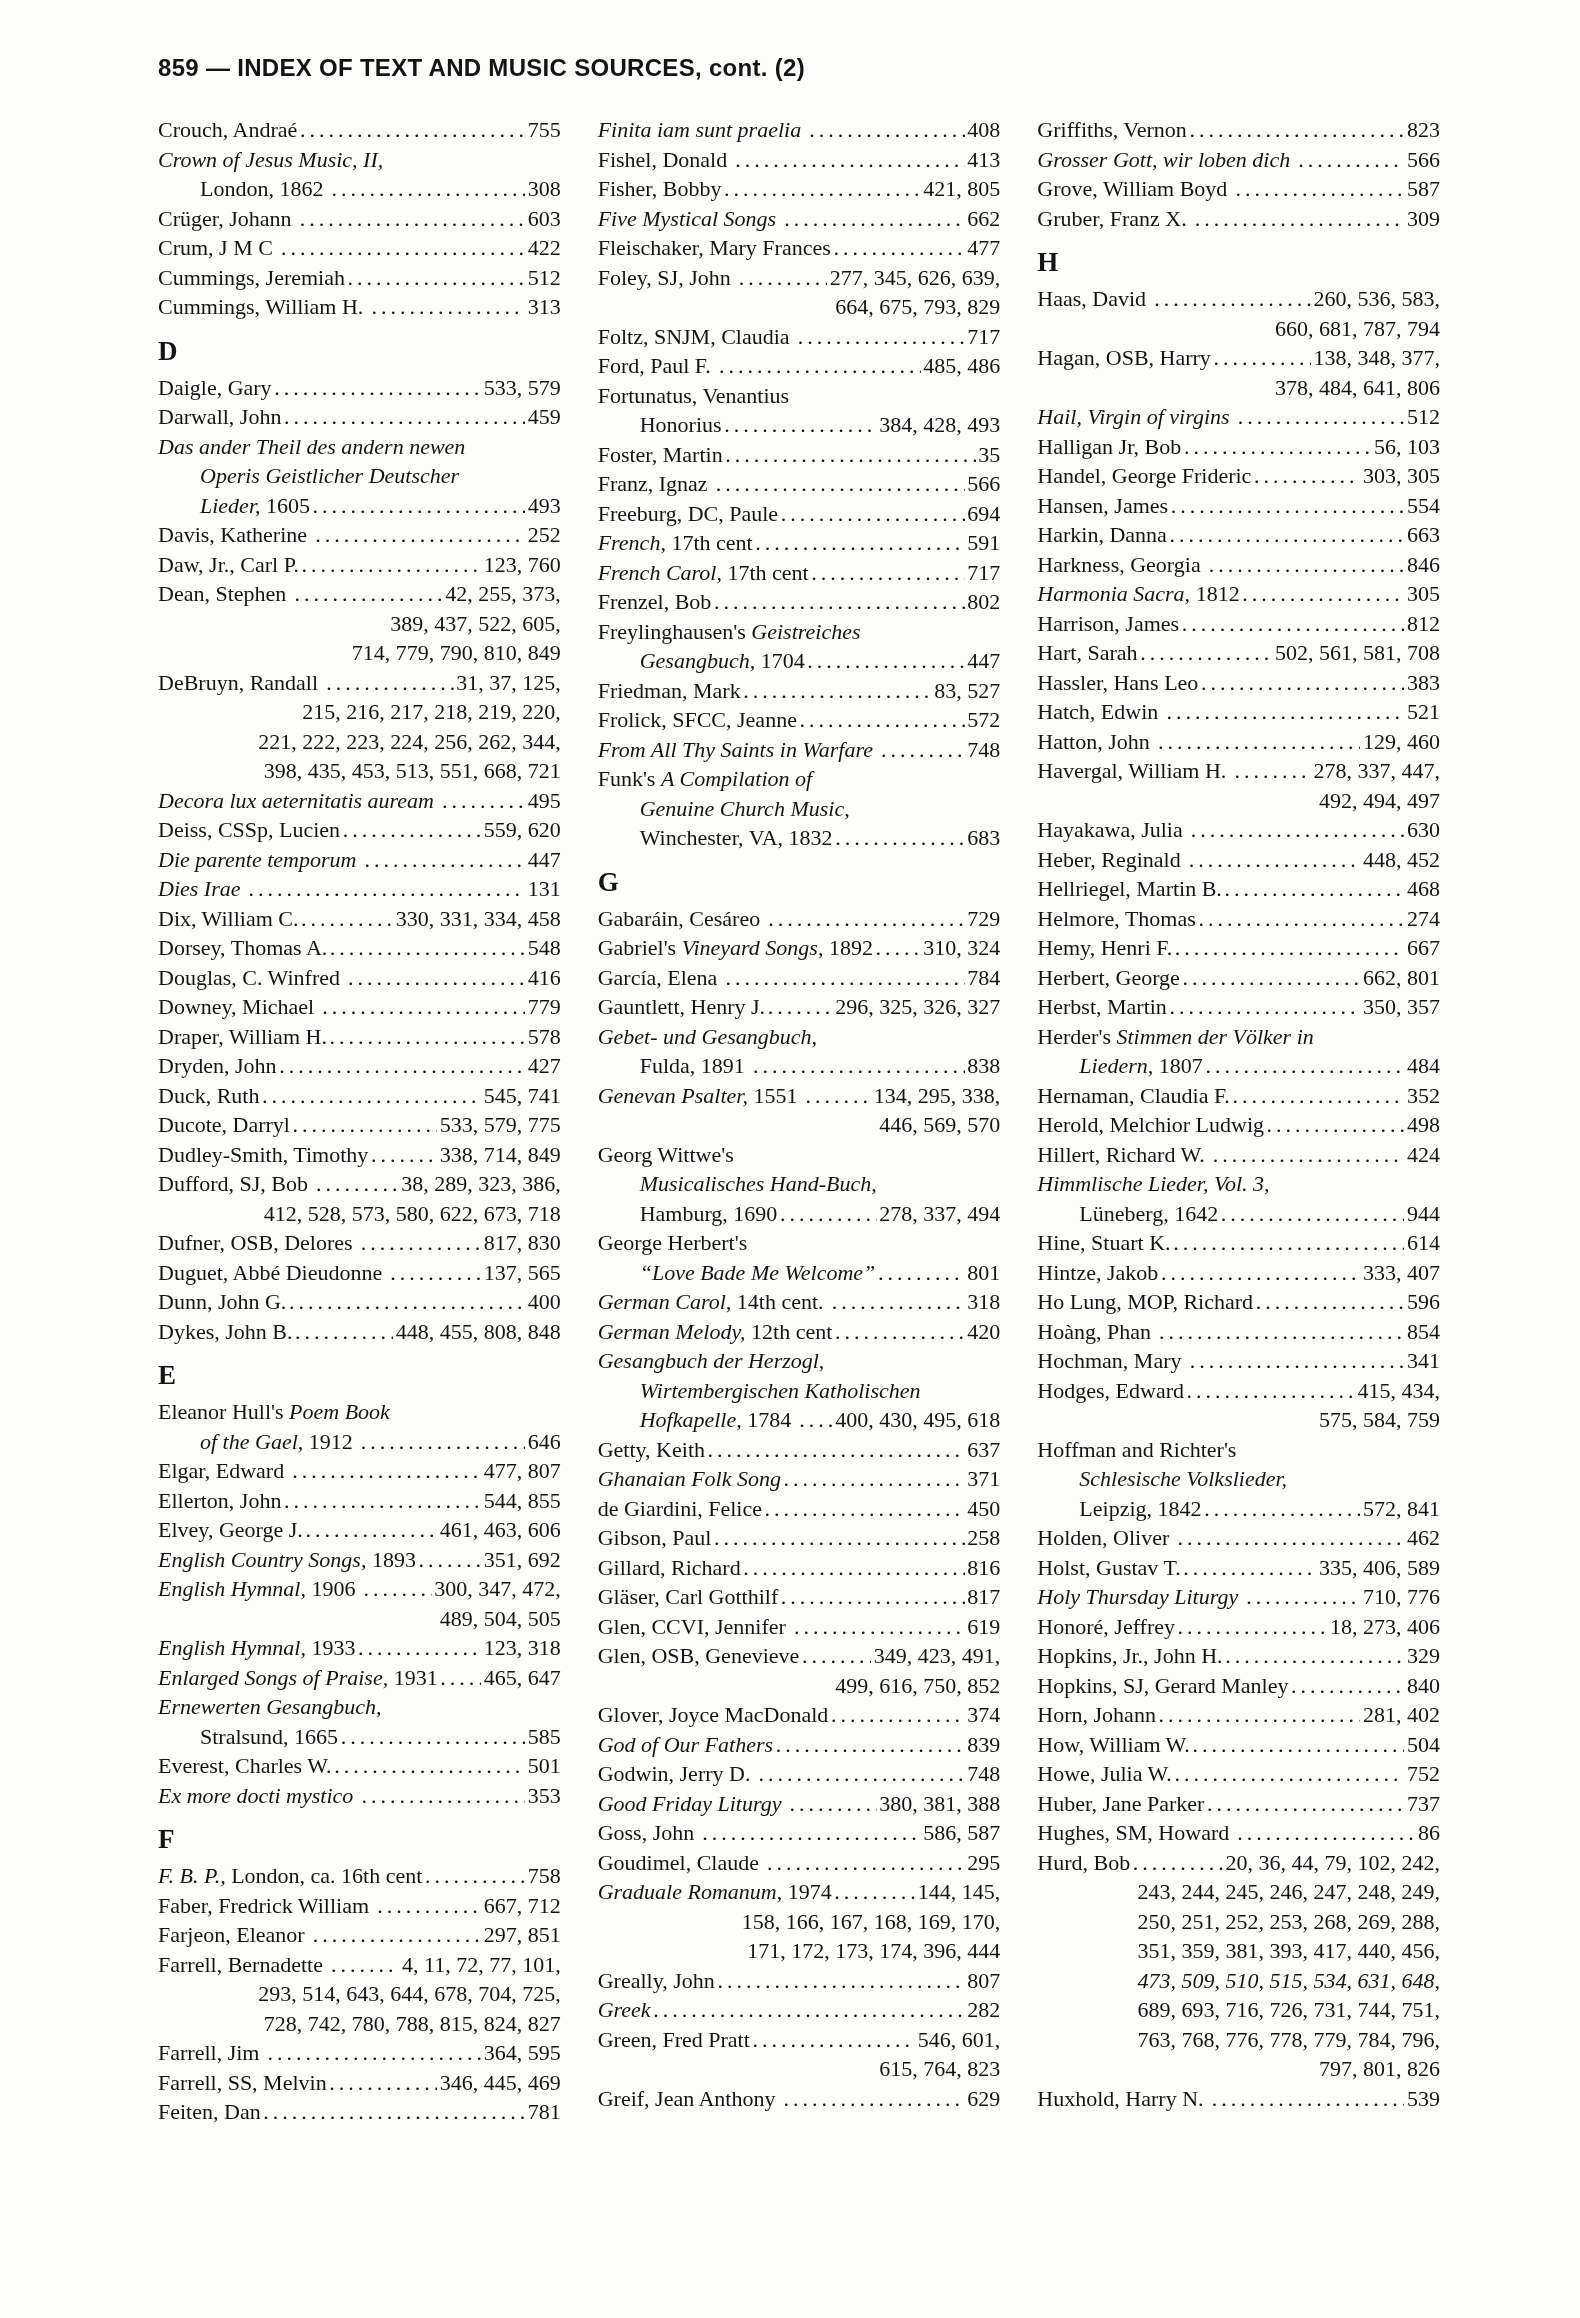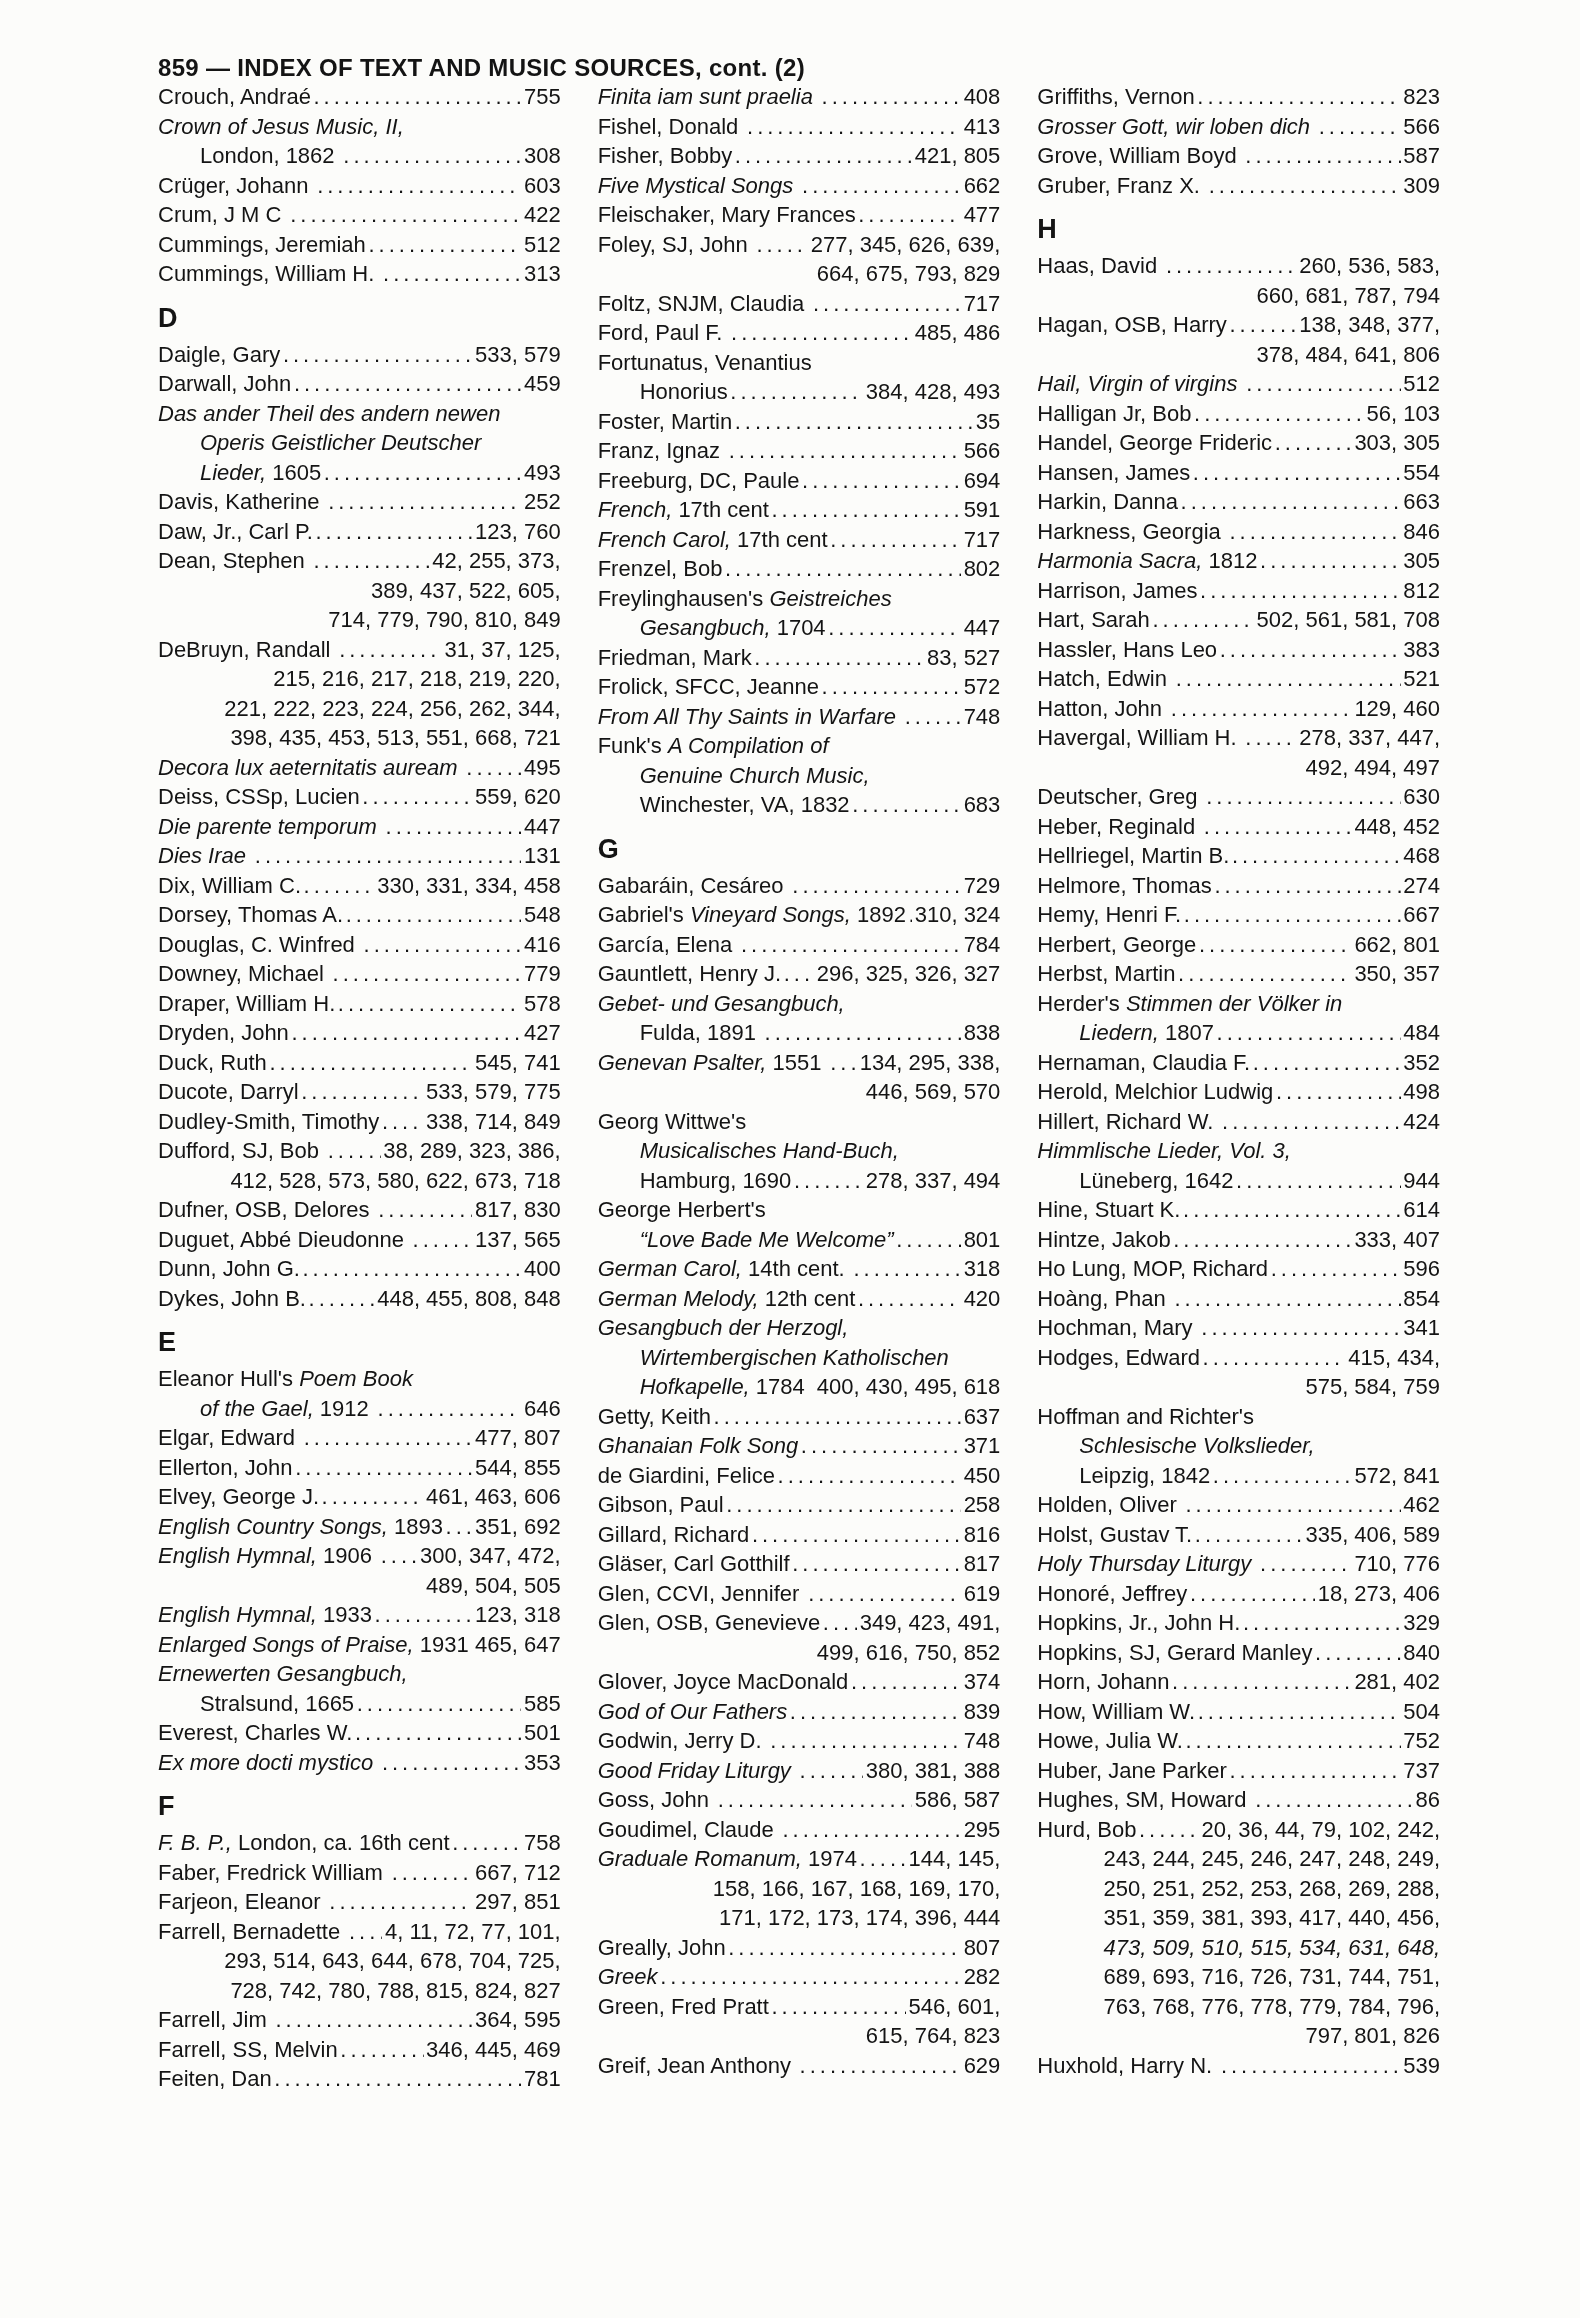--- a/index.html
+++ b/index.html
@@ -14,20 +14,22 @@
   }
   .page { padding: 54px 141px 35px 158px; }
   .header {
     font-size: 24px;
     font-weight: bold;
     letter-spacing: 0.3px;
   }
   .columns {
     display: flex;
     gap: 37px;
+    margin-top: 33px;
+    font-family: Liberation Serif, serif;
   }
   .col { flex: 1 1 0; min-width: 0; }
   .entry { margin: 0; }
   .line {
     display: flex;
     align-items: baseline;
     font-size: 22px;
     line-height: 29.5px;
   }
   .txt { white-space: pre; flex: 0 0 auto; max-width: 100%; }
@@ -989,21 +991,21 @@
             <span class="txt"><span>Havergal, William H. </span></span>
             <span class="dots"></span>
             <span class="pg">278, 337, 447,</span>
           </div>
           <div class="line pageonly">
             <span class="pg">492, 494, 497</span>
           </div>
         </div>
         <div class="entry">
           <div class="line">
-            <span class="txt"><span>Deutscher, Greg </span></span>
+            <span class="txt"><span>Hayakawa, Julia </span></span>
             <span class="dots"></span>
             <span class="pg">630</span>
           </div>
         </div>
         <div class="entry">
           <div class="line">
             <span class="txt"><span>Heber, Reginald </span></span>
             <span class="dots"></span>
             <span class="pg">448, 452</span>
           </div>

